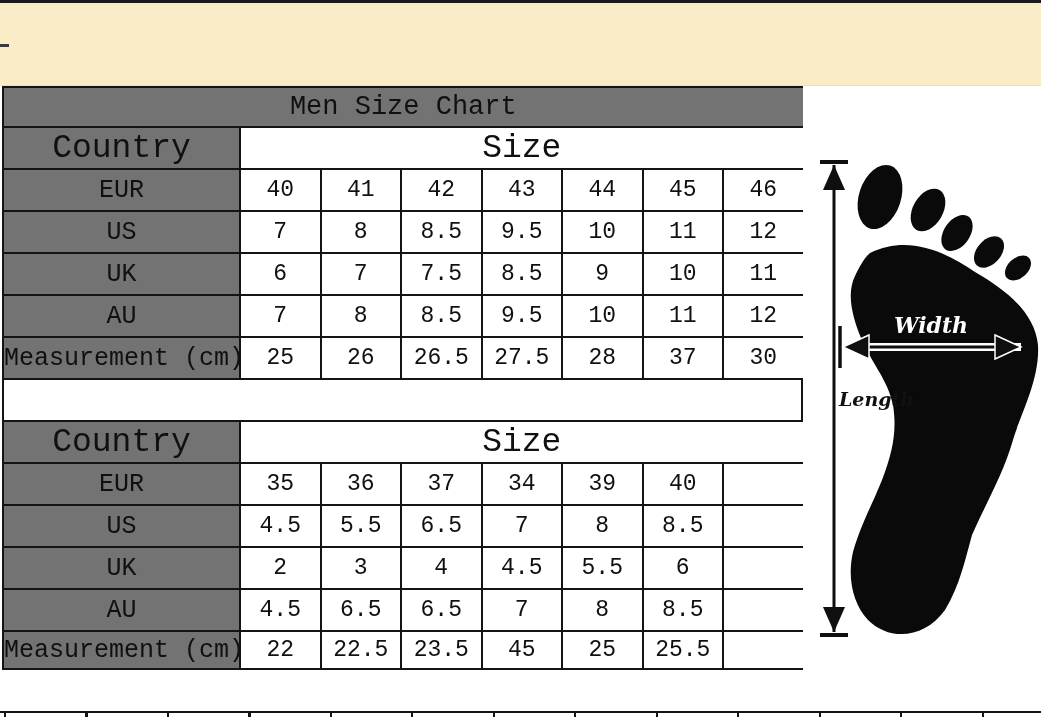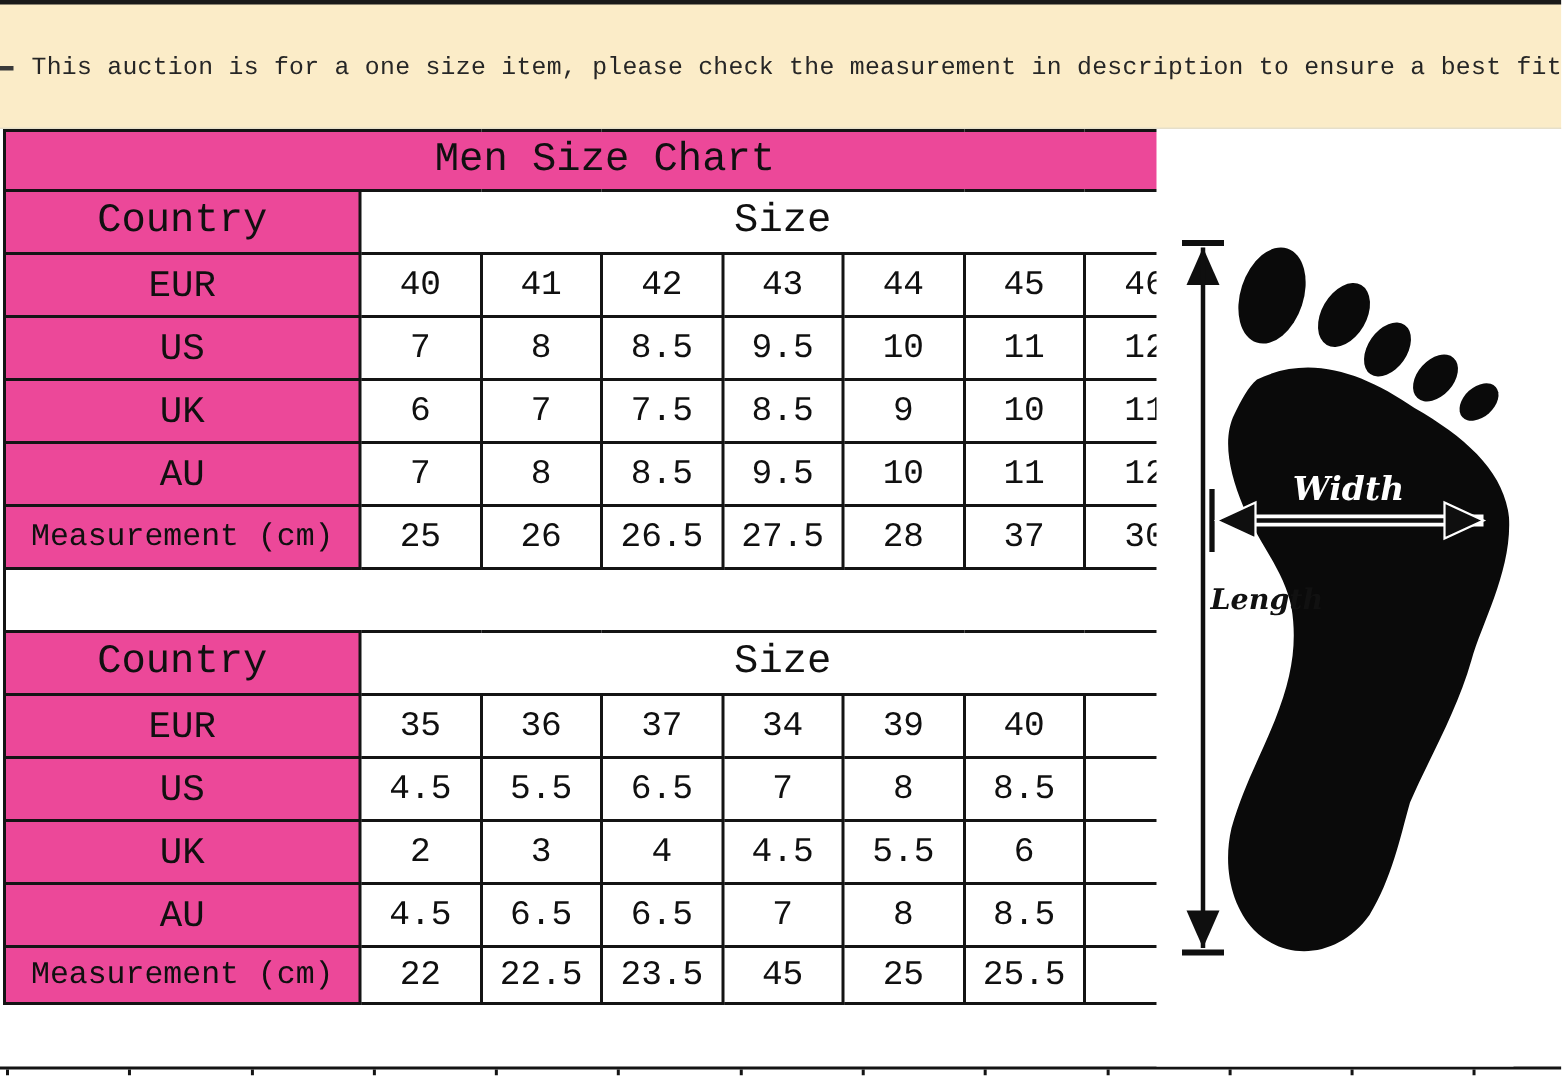--- a/index.html
+++ b/index.html
@@ -15,48 +15,47 @@
   }
   .banner .dash{position:absolute;left:0;top:41px;width:9px;height:3px;background:#3a3a3a;}
   .banner .notice{margin-left:21px;font-size:16.5px;letter-spacing:.2px;color:#262626;white-space:nowrap;}
   
   .tables{position:absolute;left:2px;top:86px;width:801px;}
   table.size-table{border-collapse:collapse;table-layout:fixed;width:801px;}
   table.size-table td{
     border:2px solid #141414;text-align:center;vertical-align:middle;
     padding:0;white-space:nowrap;overflow:hidden;color:#101010;
   }
-  .cell-blue{background:#ec4899;}
+  .cell-blue{background:#737373;}
   td.title-cell{height:38px;font-size:27px;}
-  td.hdr-cell{height:40px;font-size:27px;}
+  td.hdr-cell{height:40px;font-size:33px;}
   table.size-table tbody td{height:40px;font-size:23px;}
   table.size-table tbody td.row-label{font-size:25px;margin-top:30px;}
-  table.size-table tbody tr:last-child td.row-label{font-size:21px;}
+  table.size-table tbody tr:last-child td.row-label{font-size:25px;}
   table.women tbody tr:last-child td{height:36px;}
   .gap-row{height:40px;border-left:2px solid #141414;border-right:2px solid #141414;background:#fff;}
   
   .bottom-row{
     position:absolute;left:0;top:711px;width:1041px;height:6px;
     border-top:2px solid #141414;
     background-image:repeating-linear-gradient(to right,#141414 0 2px,transparent 2px 81.5px);
     background-position:4px 0;
   }
   
-  .foot-panel{position:absolute;left:771px;top:86px;width:238px;height:625px;background:#fff;}
+  .foot-panel{position:absolute;left:803px;top:86px;width:238px;height:625px;background:#fff;}
   .foot-panel svg{display:block;}
   .hand-label{font-family:"DejaVu Serif","Liberation Serif",serif;font-style:italic;font-weight:bold;}
 </style>
 </head>
 <body>
 
 <div class="stage">
 
   <div class="banner">
     <span class="dash"></span>
-    <span class="notice">This auction is for a one size item, please check the measurement in description to ensure a best fit</span>
   </div>
 
   <div class="tables">
 
     <table class="size-table men">
       <colgroup>
           <col style="width:237px">
           <col span="7" style="width:80.5px">
         </colgroup>
       <thead>

